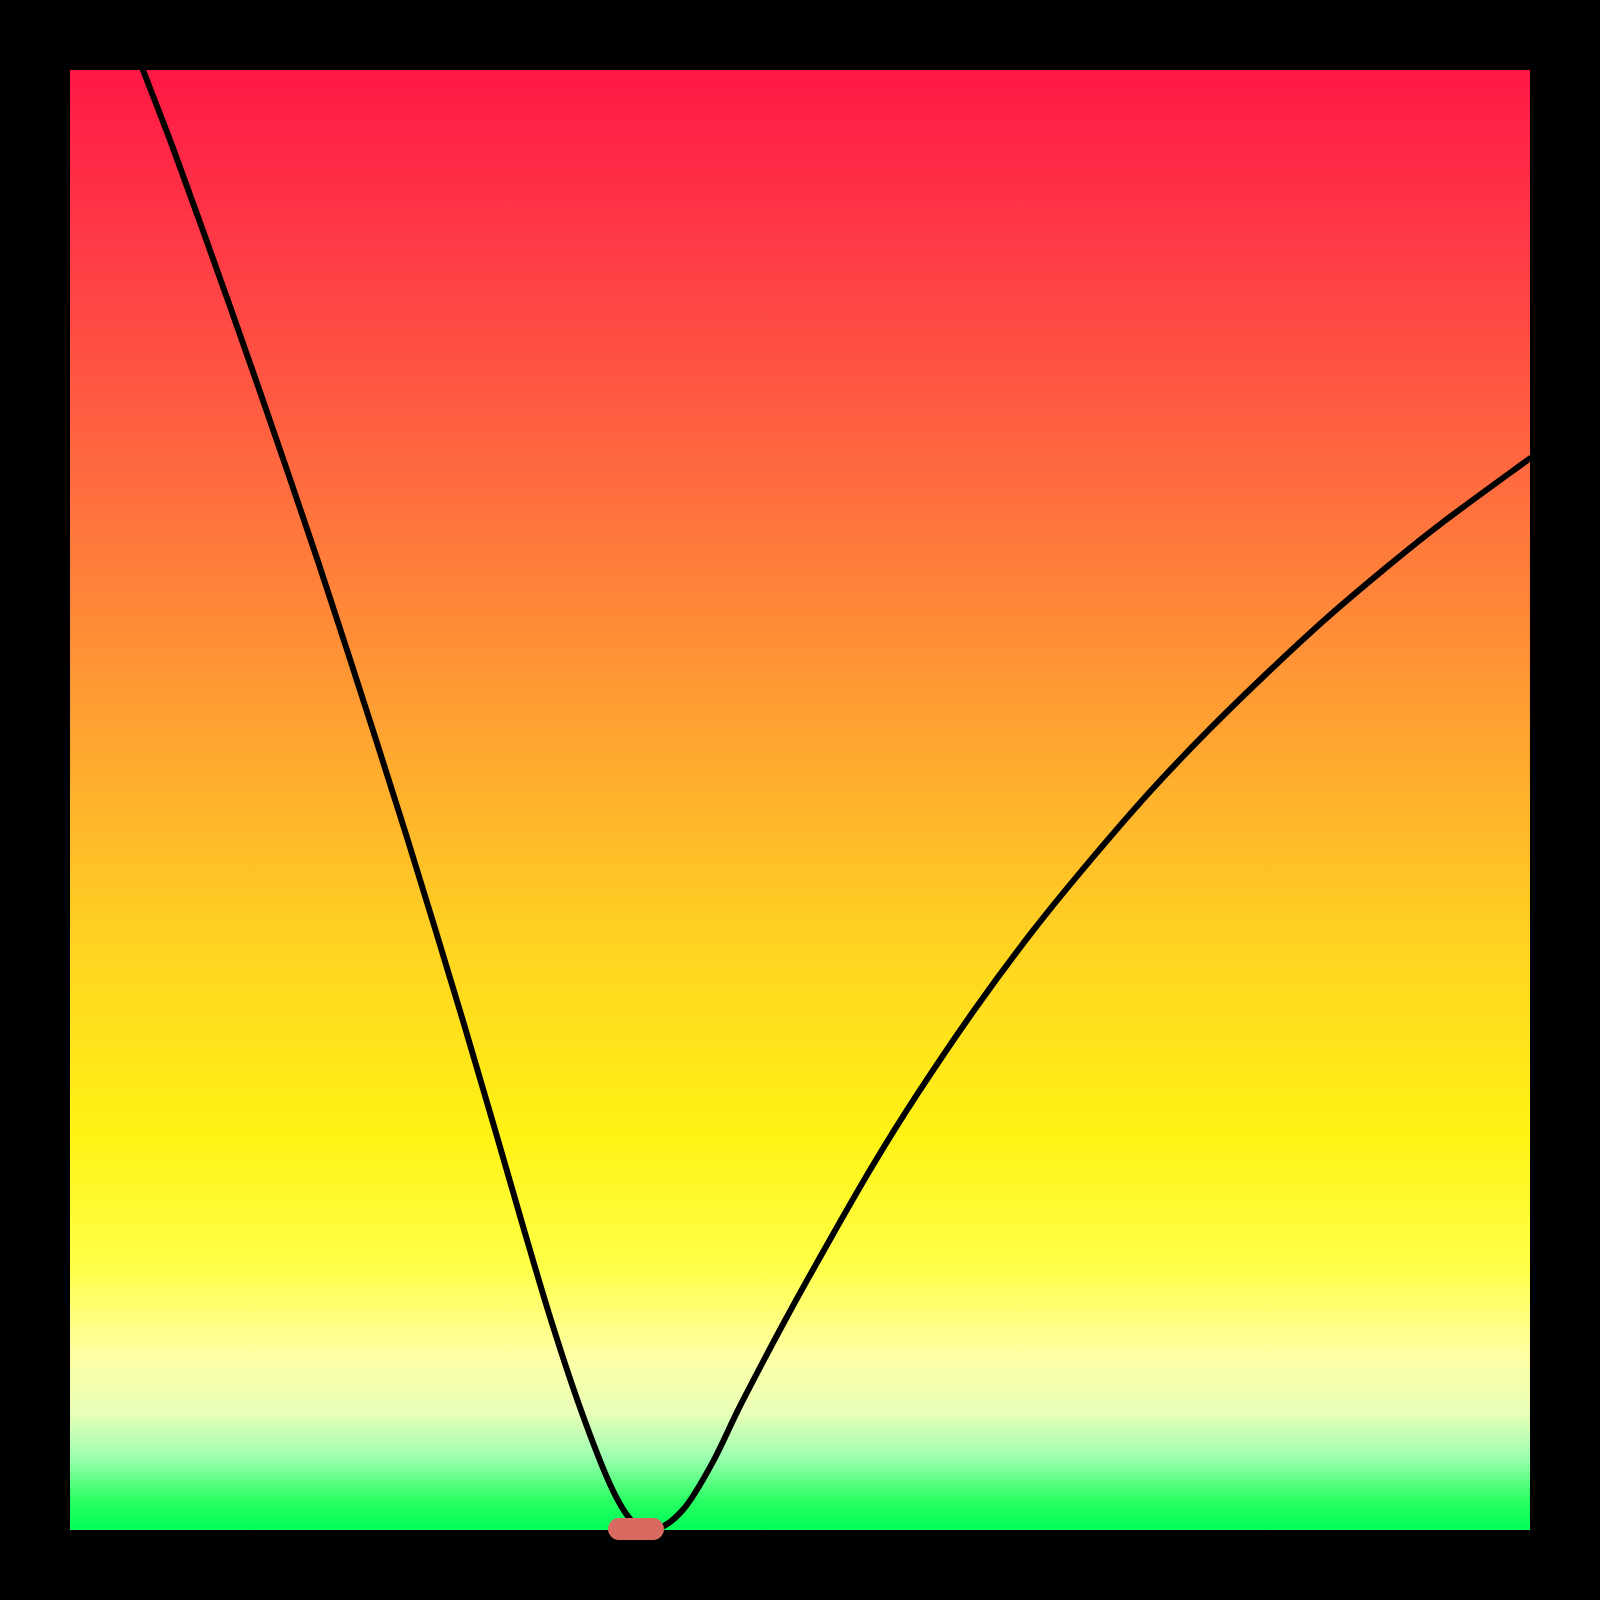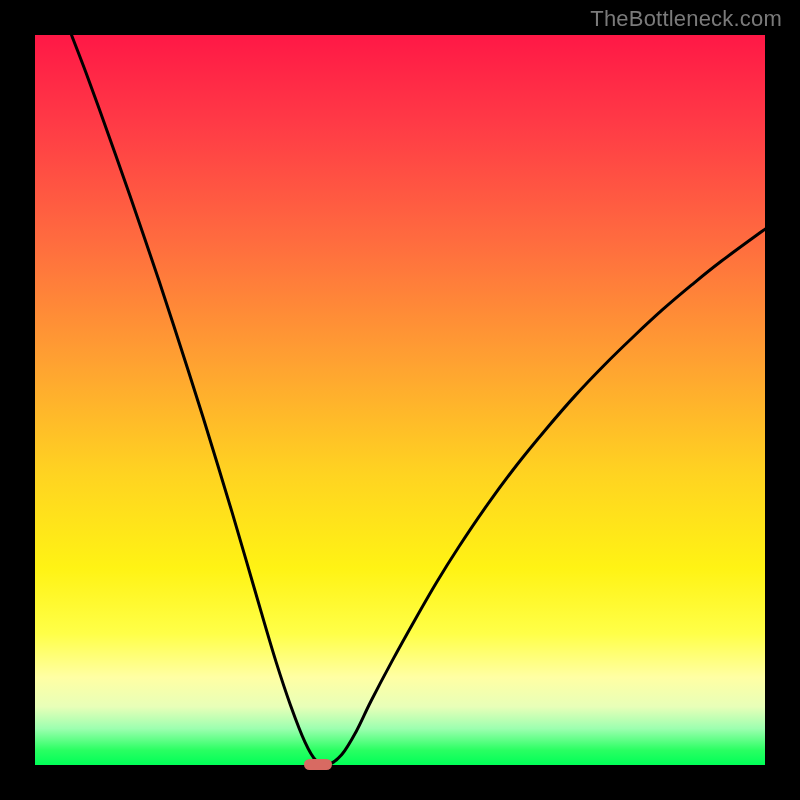--- a/index.html
+++ b/index.html
@@ -75,14 +75,13 @@
 <div class="canvas-wrap">
   <div class="outer-frame"></div>
   <div class="plot-area"></div>
 
   <svg class="curve-svg" viewBox="0 0 730 730" preserveAspectRatio="none">
     <path id="curve-path" fill="none" stroke="#000000" stroke-width="3" stroke-linecap="round" stroke-linejoin="round" d="M 36.5 0 C 38.93333333333334 6.326666666666672 46.233333333333334 24.9416666666667 51.1 37.960000000000036 C 55.96666666666667 50.978333333333374 60.833333333333336 64.60500000000003 65.7 78.11000000000001 C 70.56666666666666 91.615 75.43333333333334 105.24166666666656 80.3 118.9899999999999 C 85.16666666666666 132.73833333333323 90.03333333333333 146.60833333333332 94.9 160.60000000000002 C 99.76666666666668 174.59166666666673 104.63333333333333 188.70500000000004 109.5 202.94000000000005 C 114.36666666666667 217.17500000000007 119.23333333333335 231.41000000000005 124.10000000000001 246.01000000000005 C 128.96666666666667 260.61 133.83333333333331 275.57500000000005 138.7 290.54 C 143.56666666666666 305.505 148.4333333333333 320.59166666666664 153.29999999999998 335.79999999999995 C 158.16666666666666 351.00833333333327 163.03333333333333 366.21666666666664 167.9 381.78999999999996 C 172.76666666666668 397.3633333333333 177.63333333333333 413.3016666666666 182.5 429.23999999999995 C 187.36666666666667 445.1783333333333 192.23333333333335 461.1166666666666 197.10000000000002 477.41999999999996 C 201.9666666666667 493.7233333333333 206.83333333333331 510.3916666666666 211.7 527.06 C 216.56666666666666 543.7283333333332 221.43333333333334 560.8833333333334 226.3 577.4300000000001 C 231.16666666666669 593.9766666666667 236.03333333333336 610.8883333333333 240.9 626.34 C 245.76666666666665 641.7916666666667 250.6333333333333 656.635 255.49999999999997 670.14 C 260.3666666666666 683.645 265.8416666666667 698.1233333333333 270.1 707.37 C 274.35833333333335 716.6166666666667 277.40000000000003 721.8483333333334 281.05 725.62 C 284.7 729.3916666666667 287.7416666666667 730.9733333333334 292 730 C 296.2583333333333 729.0266666666666 301.7333333333333 725.3766666666667 306.59999999999997 719.78 C 311.46666666666664 714.1833333333333 316.3333333333333 705.3016666666666 321.2 696.42 C 326.06666666666666 687.5383333333333 329.7166666666667 678.4133333333333 335.8 666.49 C 341.8833333333333 654.5666666666667 350.4 638.385 357.7 624.88 C 365 611.375 372.3 598.3566666666667 379.6 585.46 C 386.90000000000003 572.5633333333334 394.20000000000005 559.6666666666666 401.50000000000006 547.5 C 408.80000000000007 535.3333333333334 414.8833333333333 525.4783333333334 423.4 512.46 C 431.91666666666663 499.4416666666667 442.8666666666667 483.1383333333333 452.6 469.39 C 462.33333333333337 455.64166666666665 472.0666666666667 442.50166666666667 481.8 429.96999999999997 C 491.5333333333333 417.4383333333333 501.2666666666666 405.7583333333333 510.99999999999994 394.2 C 520.7333333333332 382.64166666666665 530.4666666666667 371.32666666666665 540.2 360.62 C 549.9333333333334 349.91333333333336 559.6666666666666 339.81500000000005 569.4 329.96000000000004 C 579.1333333333333 320.105 588.8666666666666 310.7366666666666 598.5999999999999 301.48999999999995 C 608.3333333333333 292.2433333333333 618.0666666666666 283.11833333333334 627.8 274.48 C 637.5333333333333 265.8416666666667 647.2666666666667 257.69000000000005 657 249.66000000000008 C 666.7333333333333 241.63000000000008 674.0333333333333 235.5466666666667 686.1999999999999 226.3 C 698.3666666666666 217.0533333333333 722.7 199.5333333333333 730 194.17999999999995"></path>
   </svg>
 
   <div class="marker" id="marker" style="left: 304.24px; top: 759px; background: rgb(216, 106, 98);"></div>
 
-  <div class="watermark">TheBottleneck.com</div>
 </div>
 
 </body></html>

